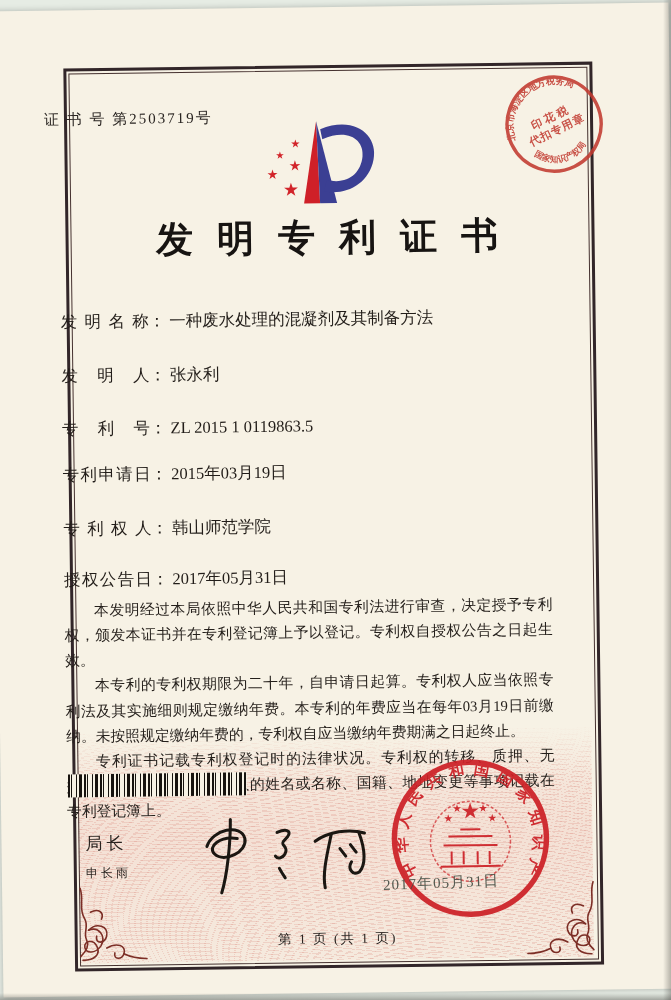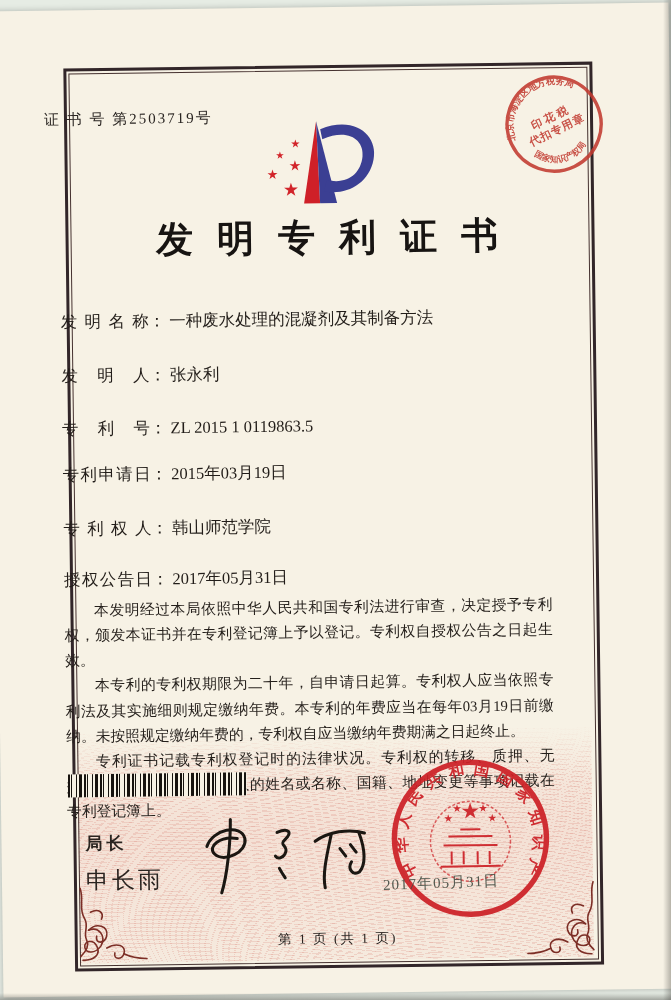--- a/index.html
+++ b/index.html
@@ -47,22 +47,22 @@
 
   .body-text{position:absolute;left:66px;top:588px;width:488px;z-index:3;
     font-size:14.8px;line-height:1.7;color:#241f1b;text-align:justify;}
   .body-text p{margin:0;text-indent:2em;}
 
   .barcode{position:absolute;left:67px;top:764px;width:179px;height:23px;z-index:3;
     background:repeating-linear-gradient(90deg,
       #17130f 0 2px,#f7f2e5 2px 3px,#17130f 3px 4px,#f7f2e5 4px 8px,
       #17130f 8px 9px,#f7f2e5 9px 11px,#17130f 11px 14px,#f7f2e5 14px 16px);}
 
-  .director-post{position:absolute;left:84px;top:822px;font-size:17px;letter-spacing:4px;color:#2a2420;z-index:3;font-weight:bold;}
-  .director-name{position:absolute;left:84px;top:855px;font-size:23px;letter-spacing:3px;color:#2a2420;z-index:3;}
+  .director-post{position:absolute;left:84px;top:822px;font-size:17px;letter-spacing:4px;color:#2a2420;z-index:3;}
+  .director-name{position:absolute;left:84px;top:855px;font-size:12px;letter-spacing:3px;color:#2a2420;z-index:3;}
 
   .signature{position:absolute;left:182px;top:796px;z-index:4;}
   .logo{position:absolute;left:262px;top:92px;z-index:3;}
   .logo text{font-family:"DejaVu Sans",sans-serif;}
 
   .tax-stamp{position:absolute;left:506px;top:64px;z-index:6;transform:rotate(-25deg);opacity:.88;}
   .tax-stamp text{fill:#c23a30;font-weight:bold;font-family:"Liberation Serif",serif;}
 
   .grant-seal{position:absolute;left:384px;top:748px;z-index:4;opacity:.93;}
   .grant-seal text{fill:#cd2127;font-weight:bold;font-family:"Liberation Serif",serif;}

